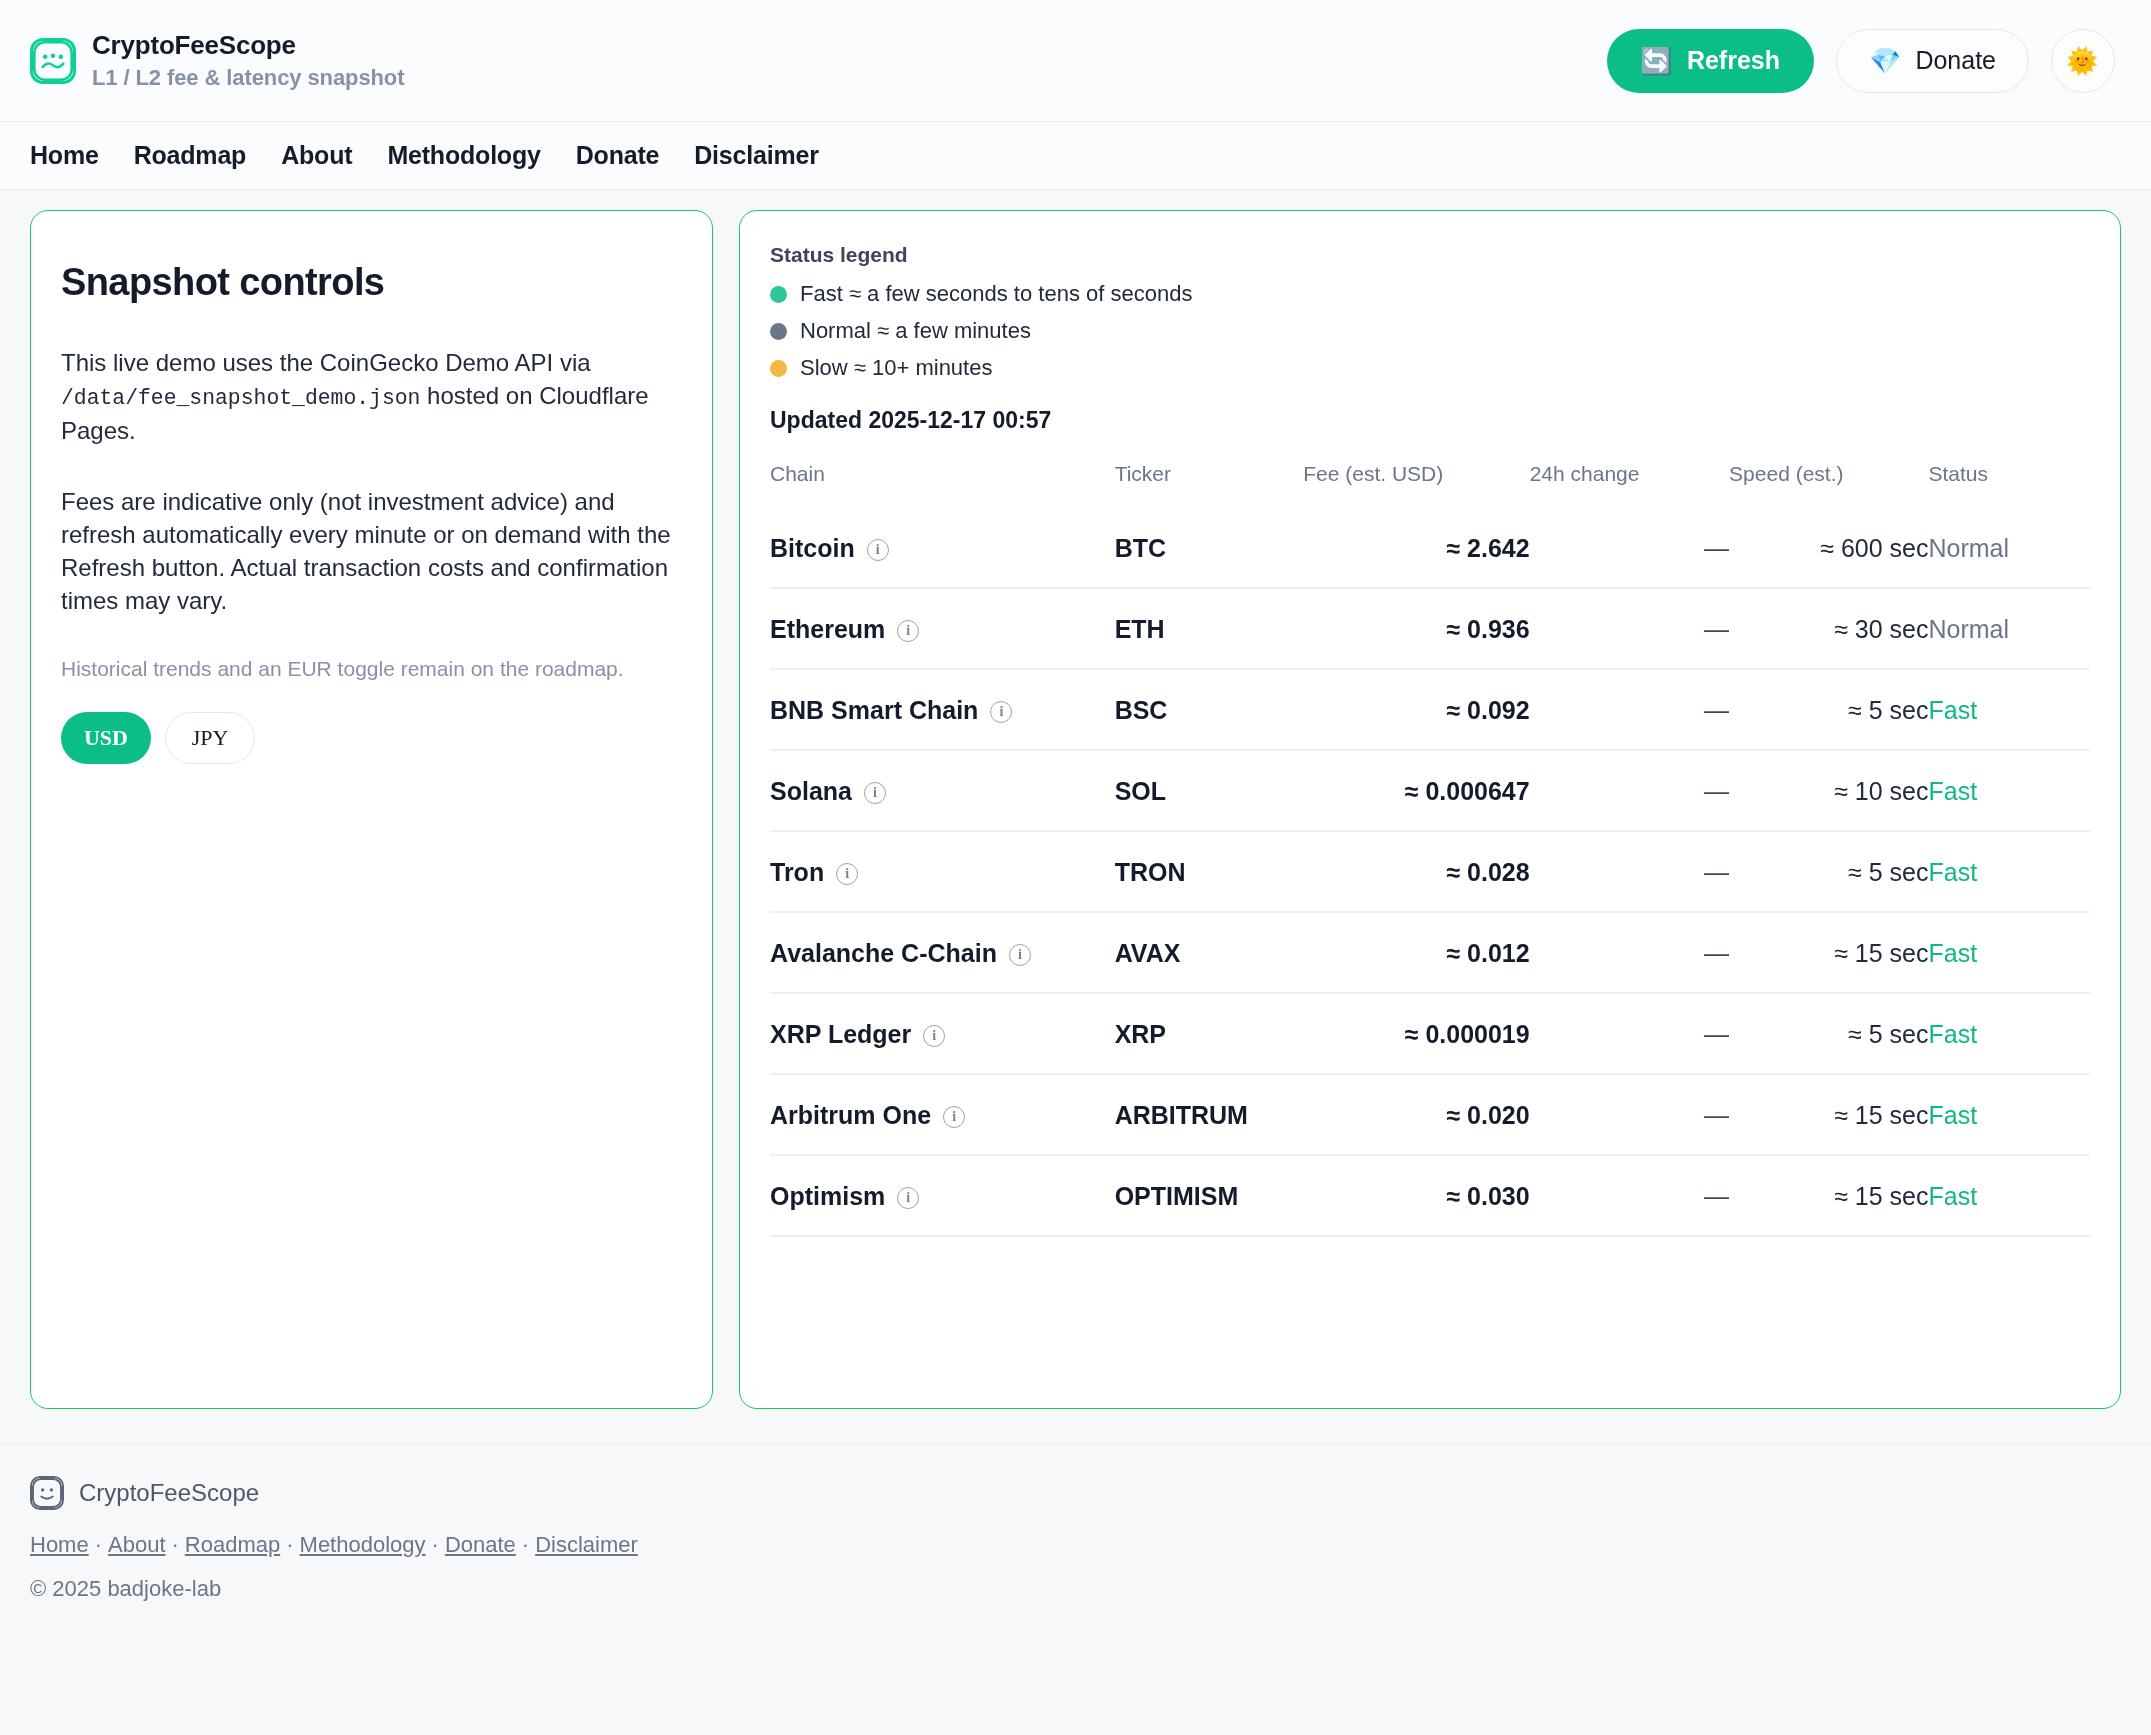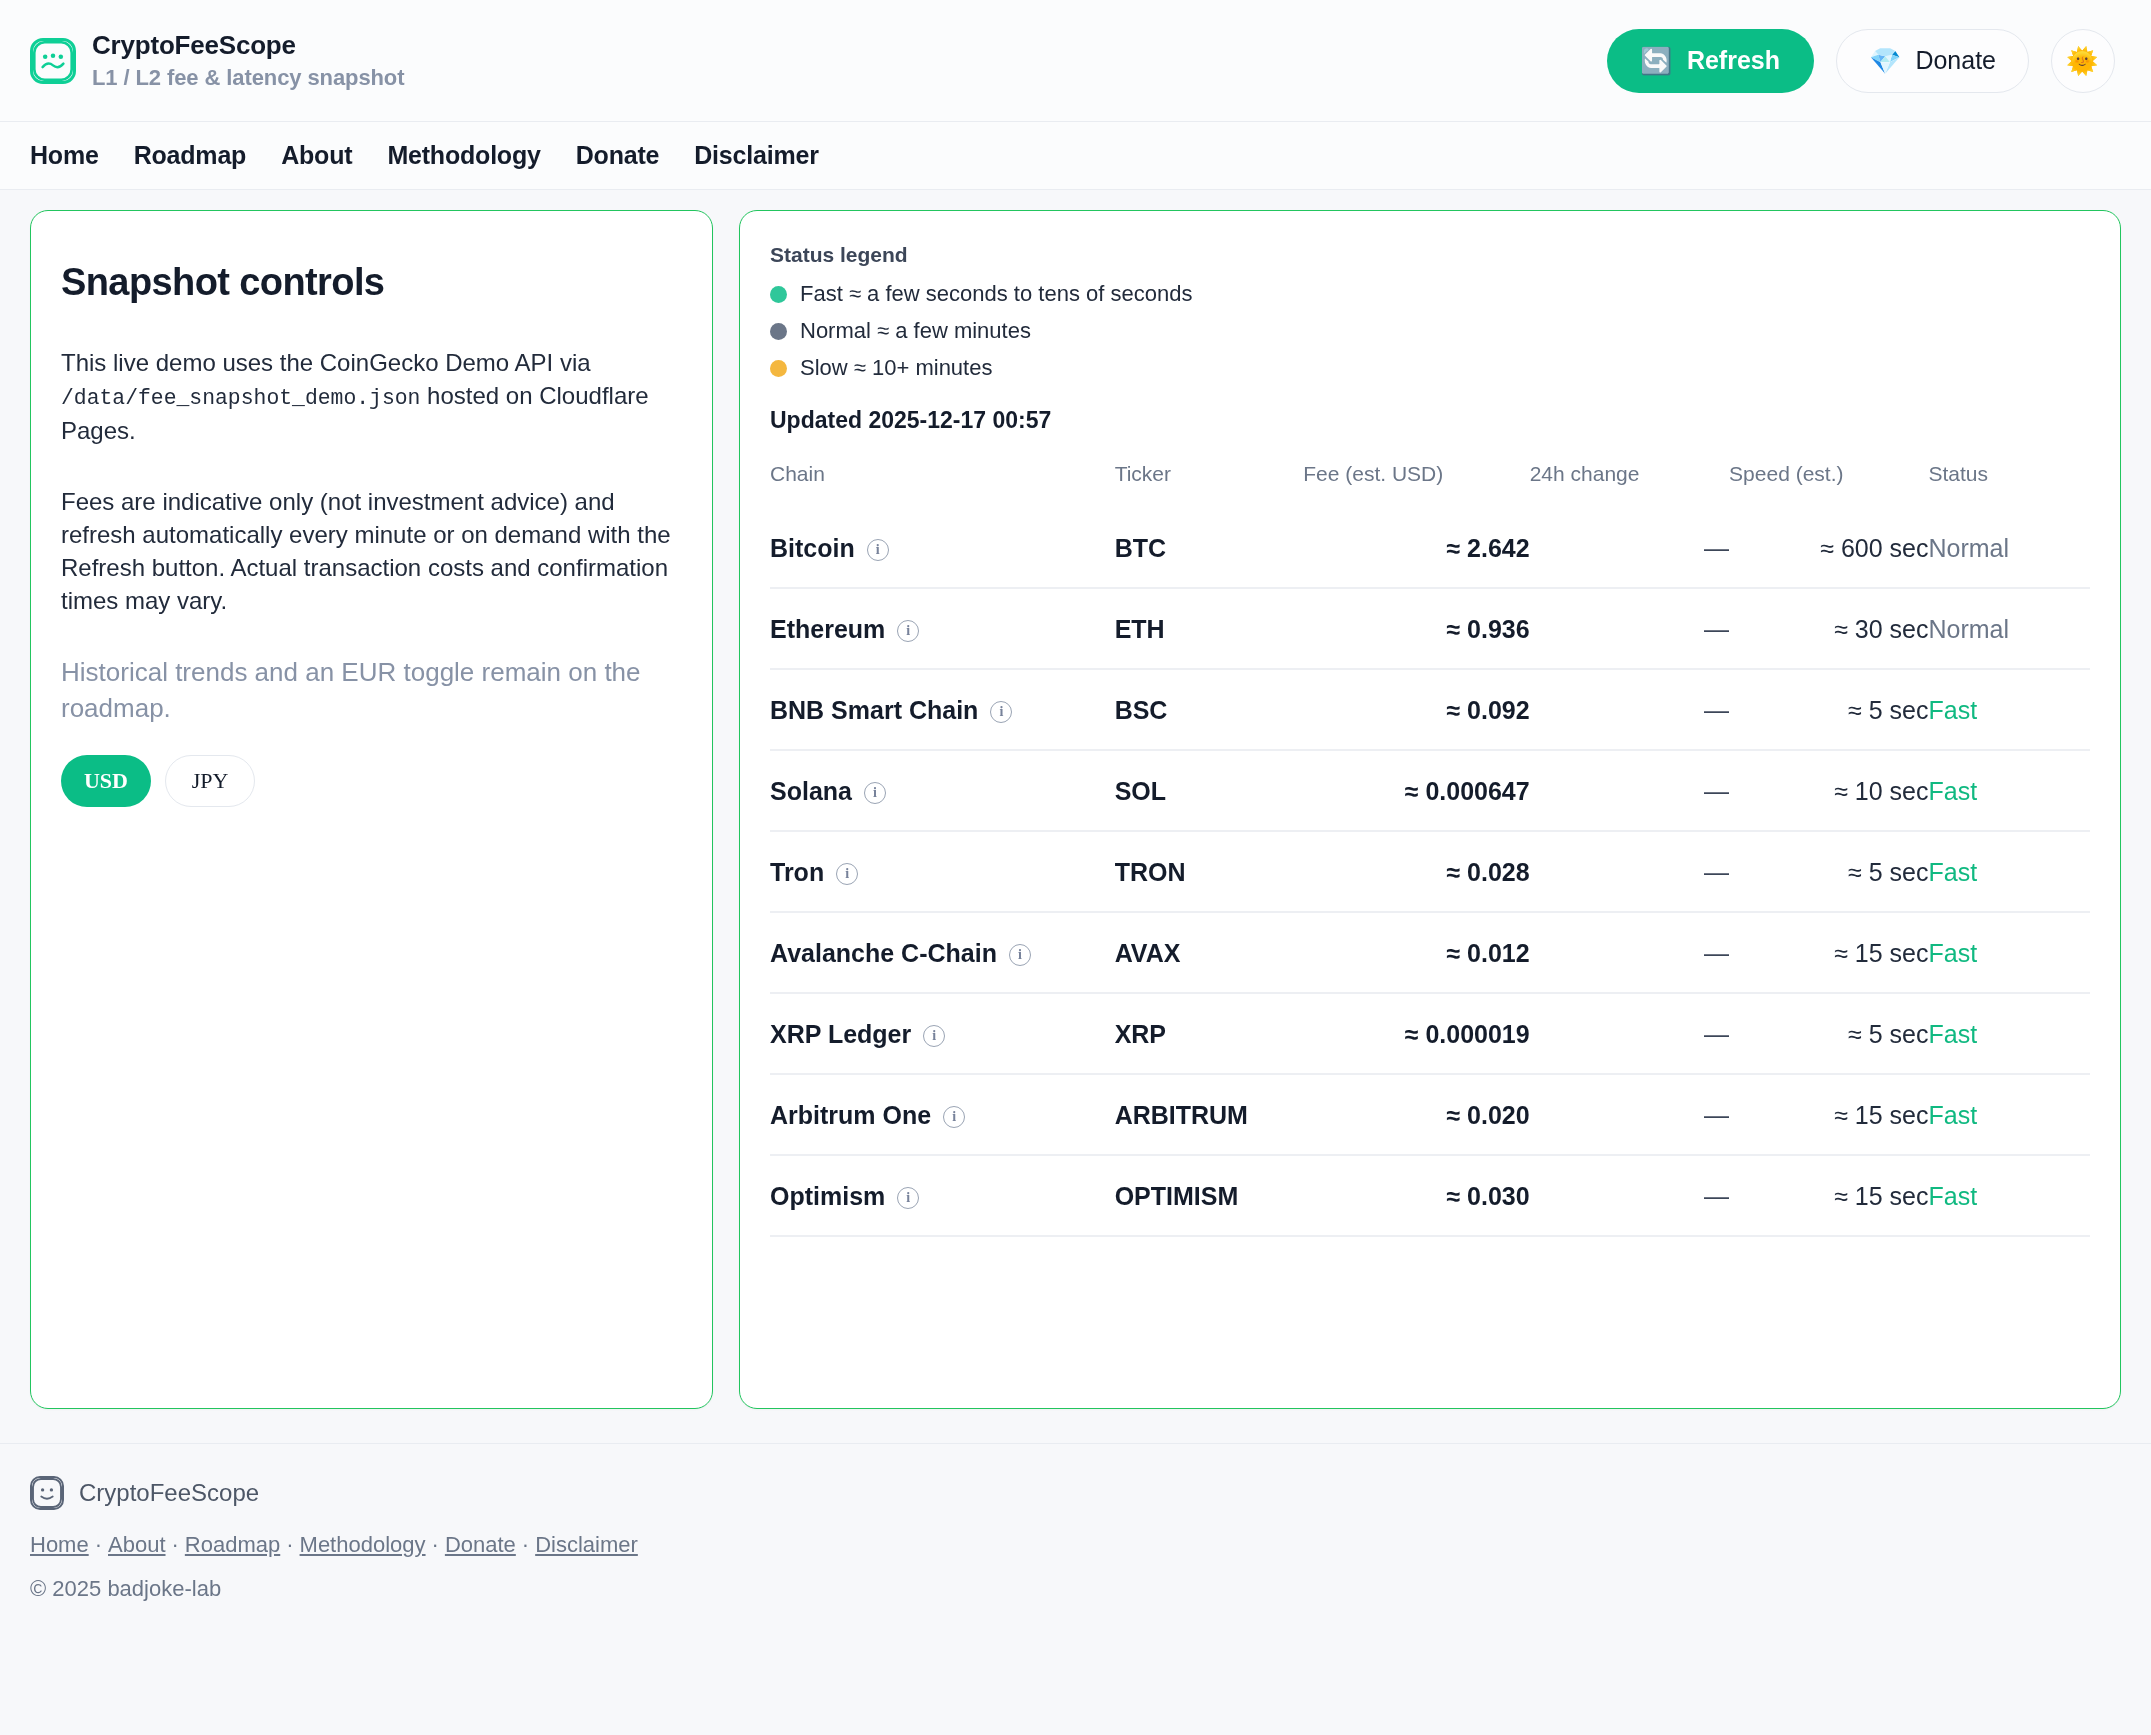--- a/index.html
+++ b/index.html
@@ -111,21 +111,21 @@
     font-size: 24px;
     line-height: 1.38;
     color: #222b3b;
     margin: 0 0 38px 0;
   }
   code.inline {
     font-family: "Liberation Mono", monospace;
     font-size: 21.4px;
   }
   .panel-note {
-    font-size: 26px;
+    font-size: 21px;
     line-height: 1.38;
     color: #8792a6;
     margin: 0 0 28px 0;
   }
   .ccy-row { display: flex; gap: 14px; margin-bottom: 28px; }
   .ccy {
     border-radius: 994px;
     height: 52px;
     min-width: 90px;
     padding: 0 22px;

